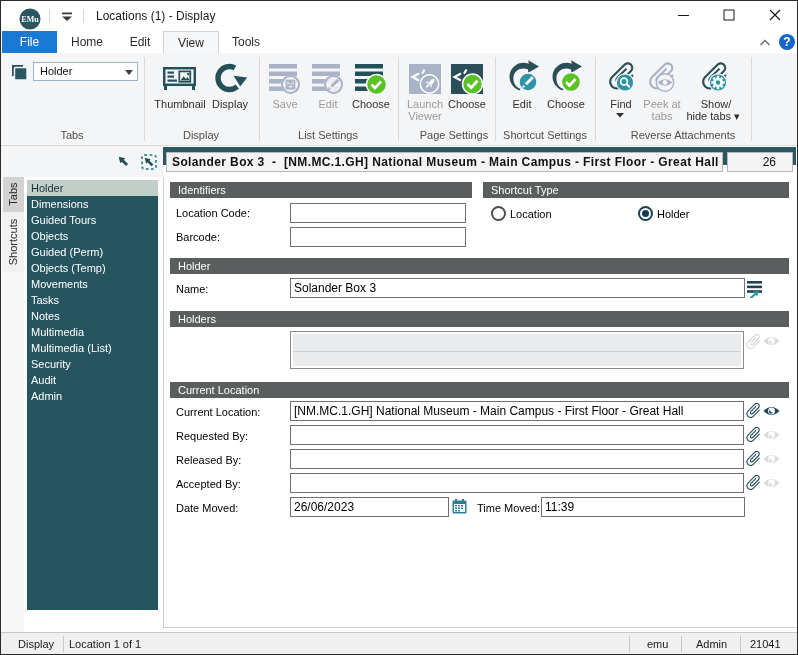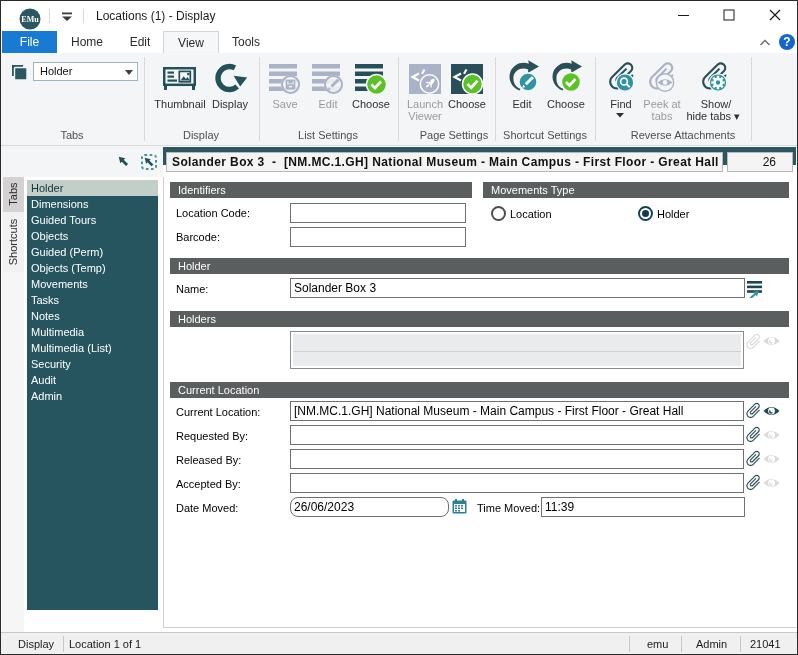--- a/index.html
+++ b/index.html
@@ -288,21 +288,21 @@
       <div class="sbitem">Multimedia (List)</div>
       <div class="sbitem">Security</div>
       <div class="sbitem">Audit</div>
       <div class="sbitem">Admin</div>
     </div>
   </div>
 
   <div id="form" class="abs">
     
     <div class="secbar" style="left:6px;top:5px;width:302px;">Identifiers</div>
-    <div class="secbar" style="left:319px;top:5px;width:306px;">Movements Type</div>
+    <div class="secbar" style="left:319px;top:5px;width:306px;">Shortcut Type</div>
     <div class="flabel" style="left:12px;top:30px;">Location Code:</div>
     <div class="input" style="left:126px;top:26px;width:176px;height:20px;"></div>
     <div class="flabel" style="left:12px;top:54px;">Barcode:</div>
     <div class="input" style="left:126px;top:50px;width:176px;height:20px;"></div>
     
     <div class="abs" style="left:327px;top:29px;width:15px;height:15px;border:2px solid #4d4d4d;border-radius:50%;box-sizing:border-box;background:#fff;"></div>
     <div class="flabel" style="left:346px;top:31px;font-size:11px;">Location</div>
     <div class="abs" style="left:474px;top:29px;width:15px;height:15px;border:2px solid #16434e;border-radius:50%;box-sizing:border-box;background:#fff;"></div>
     <div class="abs" style="left:478px;top:33px;width:7px;height:7px;border-radius:50%;background:#123c54;"></div>
     <div class="flabel" style="left:493px;top:31px;font-size:11px;">Holder</div>
@@ -340,21 +340,21 @@
     <div class="secbar" style="left:6px;top:205px;width:619px;">Current Location</div>
     <div class="flabel" style="left:12px;top:229px;">Current Location:</div>
     <div class="input" style="left:126px;top:224px;width:454px;height:20px;line-height:18px;">[NM.MC.1.GH] National Museum - Main Campus - First Floor - Great Hall</div>
     <div class="flabel" style="left:12px;top:253px;">Requested By:</div>
     <div class="input" style="left:126px;top:248px;width:454px;height:20px;"></div>
     <div class="flabel" style="left:12px;top:277px;">Released By:</div>
     <div class="input" style="left:126px;top:272px;width:454px;height:20px;"></div>
     <div class="flabel" style="left:12px;top:301px;">Accepted By:</div>
     <div class="input" style="left:126px;top:296px;width:454px;height:20px;"></div>
     <div class="flabel" style="left:12px;top:325px;">Date Moved:</div>
-    <div class="input" style="left:126px;top:320px;width:159px;height:20px;line-height:18px;border-radius:8px;">26/06/2023</div>
+    <div class="input" style="left:126px;top:320px;width:159px;height:20px;line-height:18px;">26/06/2023</div>
     <svg class="abs" style="left:288px;top:322px" width="15" height="15" viewBox="0 0 15 15">
       <rect x="0.5" y="1.5" width="14" height="13" fill="#2e7f96" rx="1"></rect>
       <rect x="2" y="5" width="11" height="8" fill="#fff"></rect>
       <g fill="#2e7f96">
           <rect x="3" y="6" width="2" height="1.5"></rect>
           <rect x="6" y="6" width="2" height="1.5"></rect>
           <rect x="9" y="6" width="2" height="1.5"></rect>
           <rect x="3" y="8.5" width="2" height="1.5"></rect>
           <rect x="6" y="8.5" width="2" height="1.5"></rect>
           <rect x="9" y="8.5" width="2" height="1.5"></rect>

